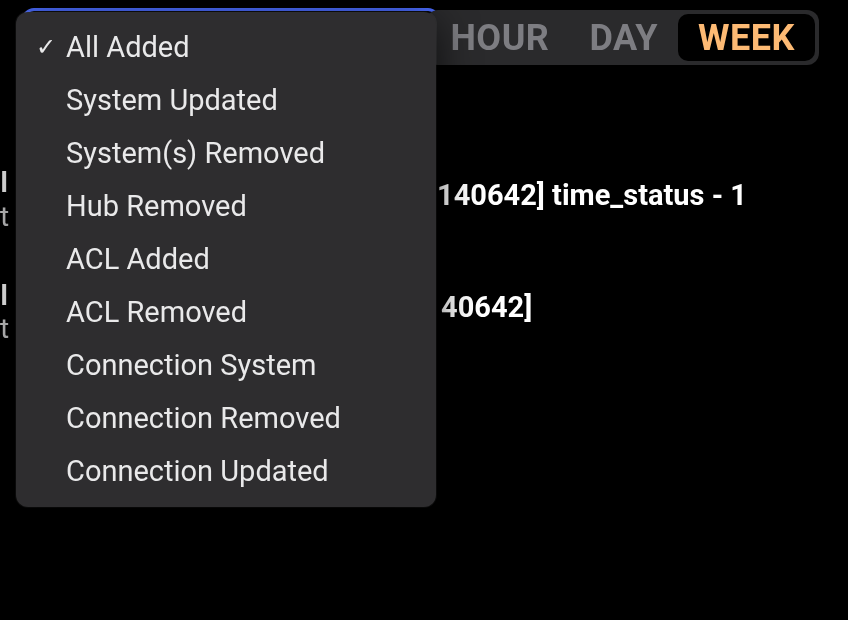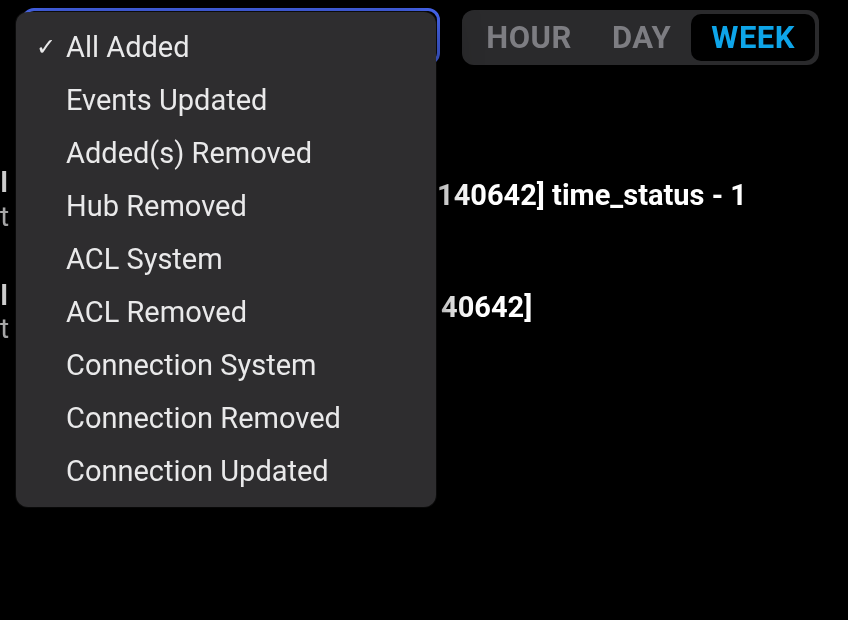--- a/index.html
+++ b/index.html
@@ -41,31 +41,31 @@
       right: 29px;
       display: flex;
       background: #2a2a2c;
       border-radius: 12px;
       padding: 4px 4px;
       height: 55px;
       align-items: center;
     }
     .time-seg {
       padding: 0 20px;
-      font-size: 31px;
+      font-size: 36px;
       font-weight: 700;
       color: #7d7d82;
       height: 47px;
       display: flex;
       align-items: center;
       border-radius: 10px;
       letter-spacing: 0.5px;
     }
     .time-seg.active {
-      color: #0ea5e9;
+      color: #fdba74;
       background: #000;
     }
     .content {
       position: absolute;
       top: 80px;
       left: 0;
       right: 0;
       padding: 0 8px;
       color: #fff;
     }
@@ -129,33 +129,33 @@
   <div style="position:absolute; top:232px; left:0; font-size:28px; font-weight:400; color:#cfcfd0;">t</div>
 </div>
 
 <div class="dropdown">
   <div class="dropdown-item">
     <span class="check">✓</span>
     <span>All Added</span>
   </div>
   <div class="dropdown-item">
     <span class="check hidden">✓</span>
-    <span>Events Updated</span>
+    <span>System Updated</span>
   </div>
   <div class="dropdown-item">
     <span class="check hidden">✓</span>
-    <span>Added(s) Removed</span>
+    <span>System(s) Removed</span>
   </div>
   <div class="dropdown-item">
     <span class="check hidden">✓</span>
     <span>Hub Removed</span>
   </div>
   <div class="dropdown-item">
     <span class="check hidden">✓</span>
-    <span>ACL System</span>
+    <span>ACL Added</span>
   </div>
   <div class="dropdown-item">
     <span class="check hidden">✓</span>
     <span>ACL Removed</span>
   </div>
   <div class="dropdown-item">
     <span class="check hidden">✓</span>
     <span>Connection System</span>
   </div>
   <div class="dropdown-item">

